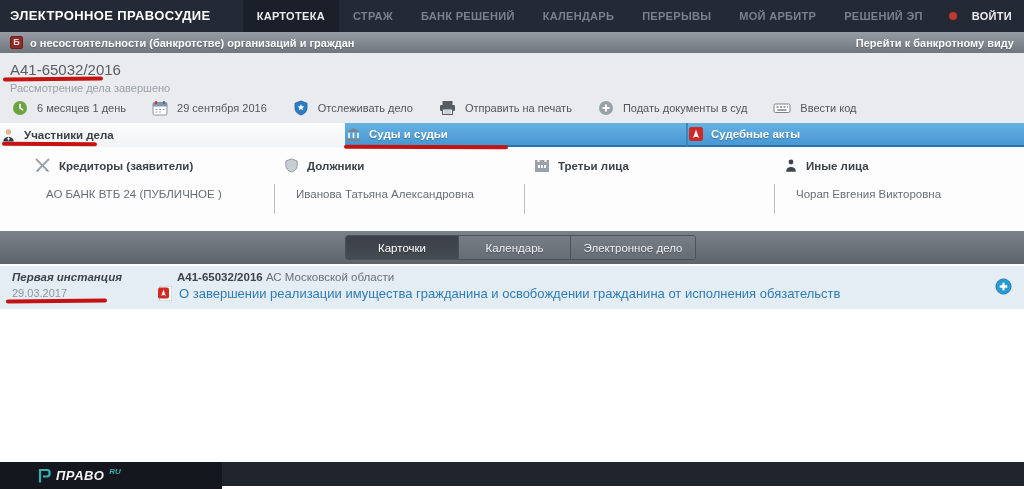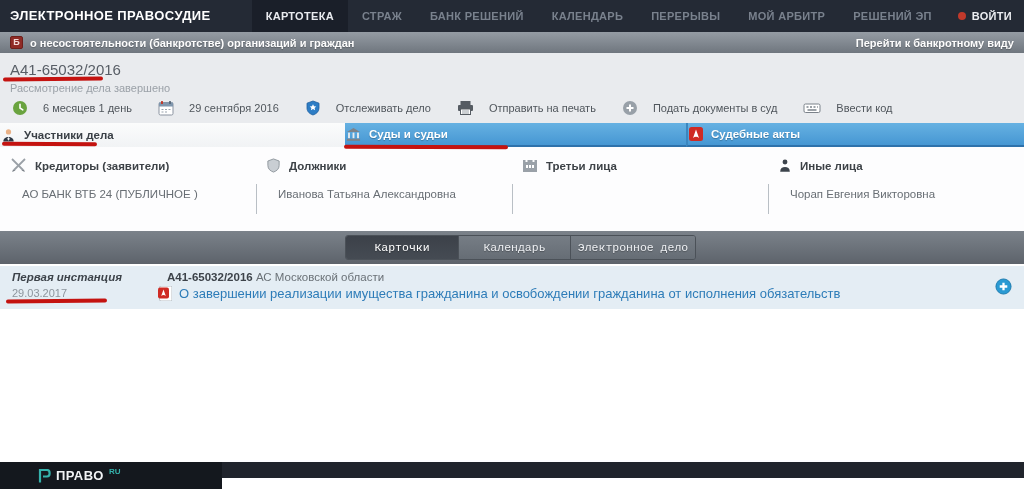--- a/index.html
+++ b/index.html
@@ -9,88 +9,88 @@
     font-family:"Liberation Sans", sans-serif; -webkit-font-smoothing:antialiased;
   }
   
   .topnav { position:absolute; left:0; top:0; width:1024px; height:32px;
     background:#242a35; display:flex; align-items:stretch; }
   .brand { width:292px; padding-left:10px; line-height:32px; color:#ffffff;
     font-size:13px; font-weight:bold; letter-spacing:.4px; white-space:nowrap; }
   .nav-item { padding:0 14px; line-height:32px; font-size:11px; font-weight:bold;
     color:#79818d; letter-spacing:.3px; white-space:nowrap; cursor:pointer; }
   .nav-item.active { background:#1a1f29; color:#e9ebef; }
-  .login { margin-left:auto; display:flex; align-items:center; gap:6px; padding:1px 12px; cursor:pointer; }
+  .login { margin-left:auto; display:flex; align-items:center; gap:15px; padding:1px 12px; cursor:pointer; }
   .login-dot { width:8px; height:8px; border-radius:50%; background:#c0392b; }
   .login-label { color:#eceef2; font-size:11px; font-weight:bold; letter-spacing:.3px; }
   
   .subbar { position:absolute; left:0; top:32px; width:1024px; height:21px;
     background:linear-gradient(#959ca4,#6f767e); display:flex; align-items:center;
     justify-content:space-between; padding:0 10px; }
   .subbar-left { display:flex; align-items:center; gap:7px; }
   .b-badge { width:13px; height:13px; background:#8f2b26; border:1px solid #6e1f1b;
     border-radius:2px; color:#f4d9d7; font-size:9px; font-weight:bold; line-height:11px;
     text-align:center; }
   .subbar-title, .subbar-link { color:#fdfdfd; font-size:11px; font-weight:bold;
     text-shadow:0 1px 1px rgba(0,0,0,.25); }
   .subbar-link { cursor:pointer; }
   
   .case-area { position:absolute; left:0; top:53px; width:1024px; height:70px;
     background:#e9ebee; }
   .case-number { position:absolute; left:10px; top:8px; font-size:15px; color:#585e66; }
   .case-status { position:absolute; left:10px; top:29px; font-size:11px; color:#9ba1a8; }
   .toolbar { position:absolute; left:12px; top:44px; height:22px; display:flex;
     align-items:center; gap:26px; }
-  .tool { display:flex; align-items:center; gap:15px; cursor:pointer;justify-content:center; }
+  .tool { display:flex; align-items:center; gap:9px; cursor:pointer;justify-content:center; }
   .tool-label { font-size:11px; color:#50565c; white-space:nowrap; }
   
   .tabs { position:absolute; left:0; top:123px; width:1024px; height:24px; display:flex; }
   .tab { display:flex; align-items:center; gap:8px; padding-left:1px; cursor:pointer; }
   .tab-participants { width:345px; background:linear-gradient(#fbfcfc,#f1f3f5);
     color:#3a4046; font-size:11.5px; font-weight:bold; }
   .tab-blue { background:linear-gradient(#66b1e2,#4697d3); border-bottom:2px solid #2e72ab;
     color:#ffffff; font-size:11.5px; font-weight:bold; text-shadow:0 1px 1px rgba(0,0,0,.25); }
   .tab-courts { width:341px; }
   .tab-acts { flex:1; border-left:2px solid #3a86c0; }
   
   .participants { position:absolute; left:0; top:147px; width:1024px; height:84px;
-    background:#fdfdfe; display:flex; }
+    background:#fdfdfe; display:flex;padding-left:24px; }
   .pcol { width:256px; position:relative; }
   .pcol + .pcol::before { content:""; position:absolute; left:0; top:37px; width:1px;
     height:30px; background:#b9bfc5; }
   .pcol-header { position:absolute; left:10px; top:11px; display:flex; align-items:center;
     gap:8px; font-size:11.5px; font-weight:bold; color:#3d4247; }
   .pcol-value { position:absolute; left:22px; top:41px; font-size:11.5px; color:#686e74;
     white-space:nowrap; }
   
   .viewbar { position:absolute; left:0; top:231px; width:1024px; height:33px;
-    background:linear-gradient(#7b828a,#5d636b);font-family:Liberation Mono, monospace; }
+    background:linear-gradient(#7b828a,#5d636b); }
   .seg-group { position:absolute; left:345px; top:4px; height:25px; display:flex;
     border:1px solid #4b5158; border-radius:3px; overflow:hidden; }
   .seg { display:flex; align-items:center; justify-content:center; font-size:11.5px;
     color:#eef0f3; background:linear-gradient(#767d85,#666d75); cursor:pointer;
     text-shadow:0 1px 1px rgba(0,0,0,.3); }
   .seg + .seg { border-left:1px solid #4b5158; }
   .seg.active { background:linear-gradient(#3c4149,#454b53); color:#ffffff; }
   .seg-cards { width:112px; } .seg-calendar { width:112px; } .seg-ecase { width:125px; }
   
   .case-row { position:absolute; left:0; top:266px; width:1024px; height:43px;
     background:#e4edf4; }
   .row-instance { position:absolute; left:12px; top:5px; font-size:11.5px; font-weight:bold;
     color:#3d434a;font-style:italic; }
   .row-date { position:absolute; left:12px; top:21px; font-size:11px; color:#8c959d; }
-  .row-case-line { position:absolute; left:167px; top:5px; font-size:11.5px; white-space:nowrap; }
+  .row-case-line { position:absolute; left:177px; top:5px; font-size:11.5px; white-space:nowrap; }
   .row-case-num { font-weight:bold; color:#3d434a; }
   .row-court { color:#6a7177; }
   .row-doc { position:absolute; left:158px; top:20px; display:flex; align-items:center;
     gap:7px; cursor:pointer; }
   .row-doc-link { font-size:13px; color:#2d7cb8; white-space:nowrap; }
   .row-plus { position:absolute; right:12px; top:12px; cursor:pointer; }
   
-  .footer { position:absolute; left:0; top:462px; width:1024px; height:16px; background:#20242c; }
+  .footer { position:absolute; left:0; top:462px; width:1024px; height:24px; background:#20242c;font-style:italic; }
   .footer-block { position:absolute; left:0; top:0; width:222px; height:27px; background:#14181e;
     display:flex; align-items:center; padding-left:38px; gap:5px; cursor:pointer; }
   .footer-logo-text { color:#f2f4f6; font-size:13px; font-weight:bold; letter-spacing:.5px; }
   .footer-logo-suffix { color:#35b2ac; font-size:8px; font-weight:bold; align-self:flex-start;
     margin-top:5px; }
   
   .redline { position:absolute; height:4px; background:#c41310; border-radius:2px; z-index:50; }
   .rl-1 { left:3px;   top:77px;  width:100px; transform:rotate(-.5deg); }
   .rl-2 { left:2px;   top:142px; width:95px;  transform:rotate(.4deg); }
   .rl-3 { left:344px; top:145px; width:164px; transform:rotate(.2deg); }

